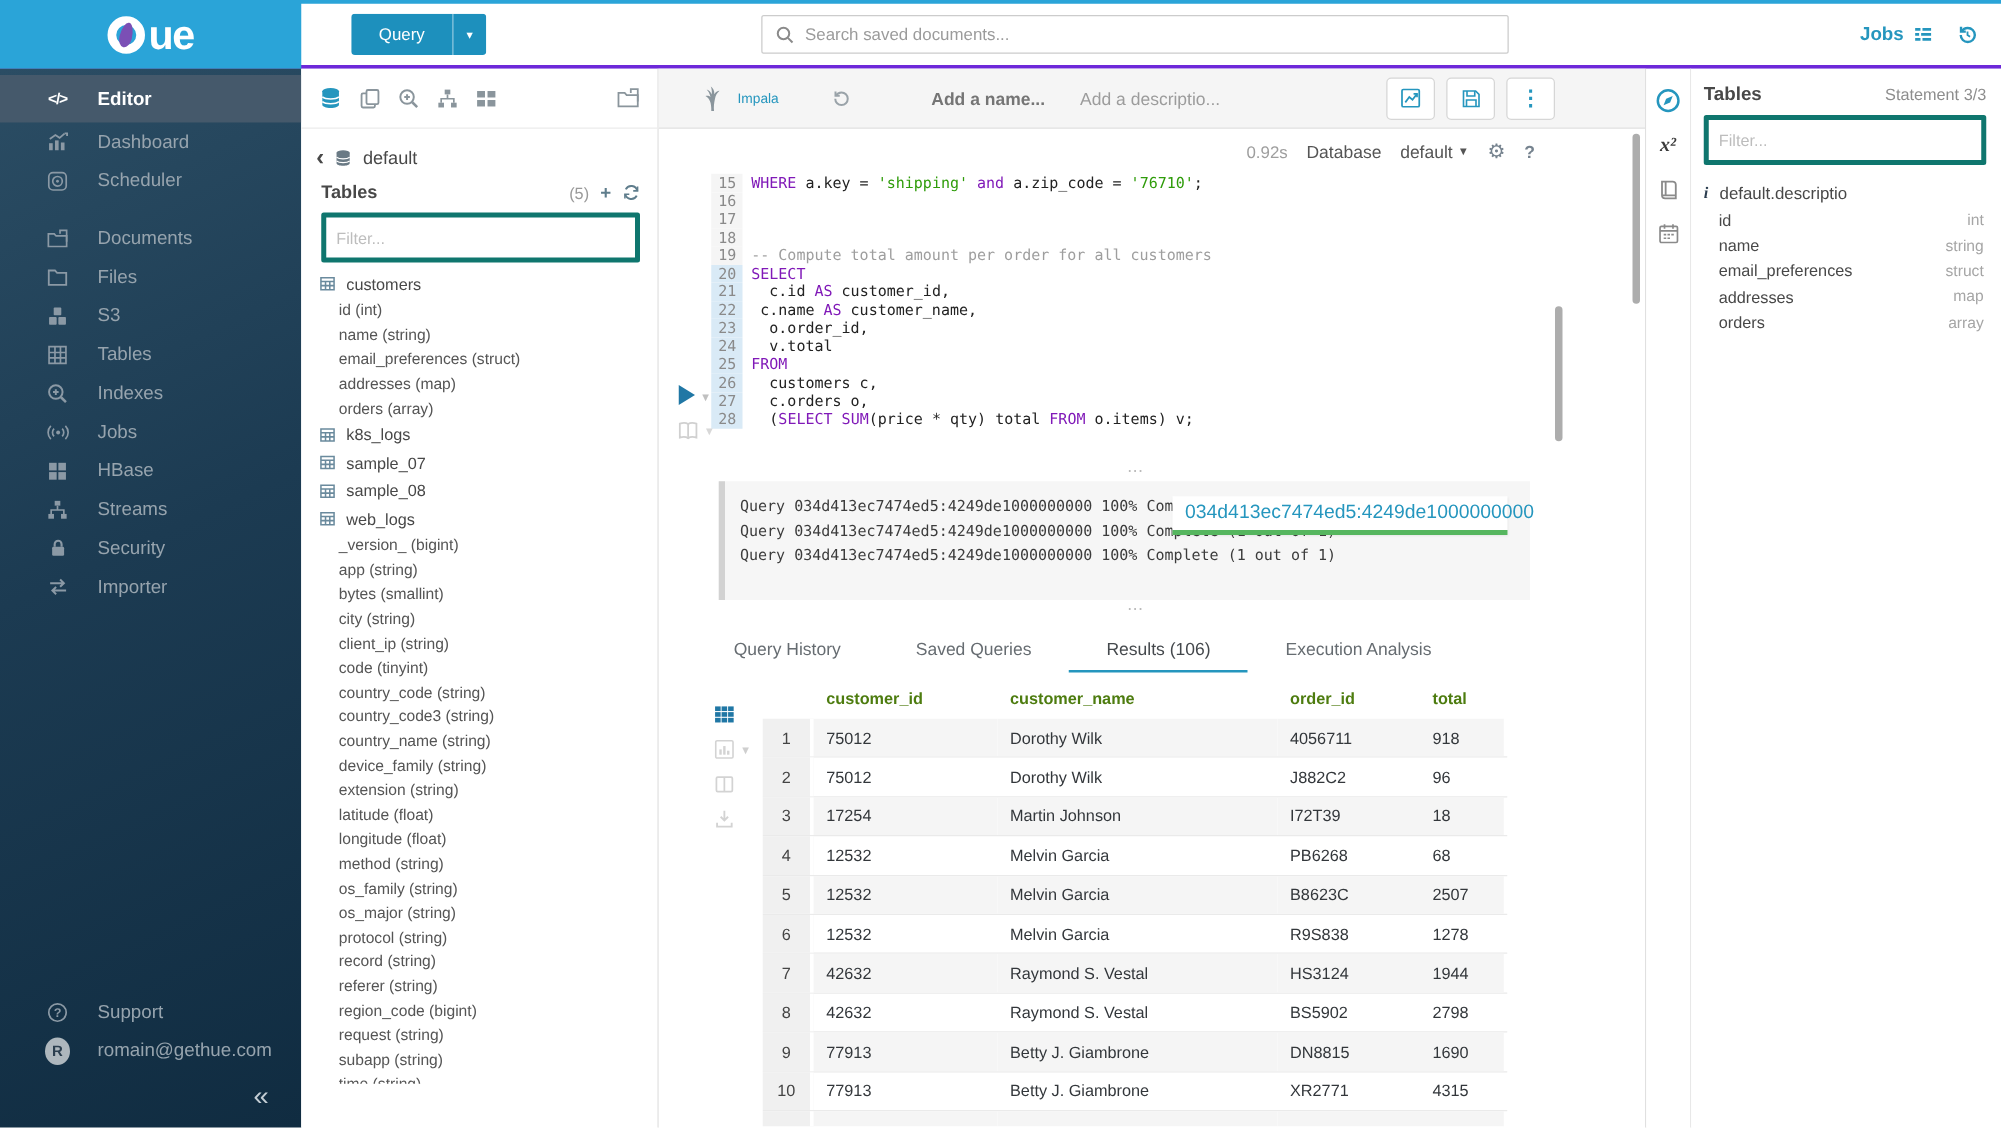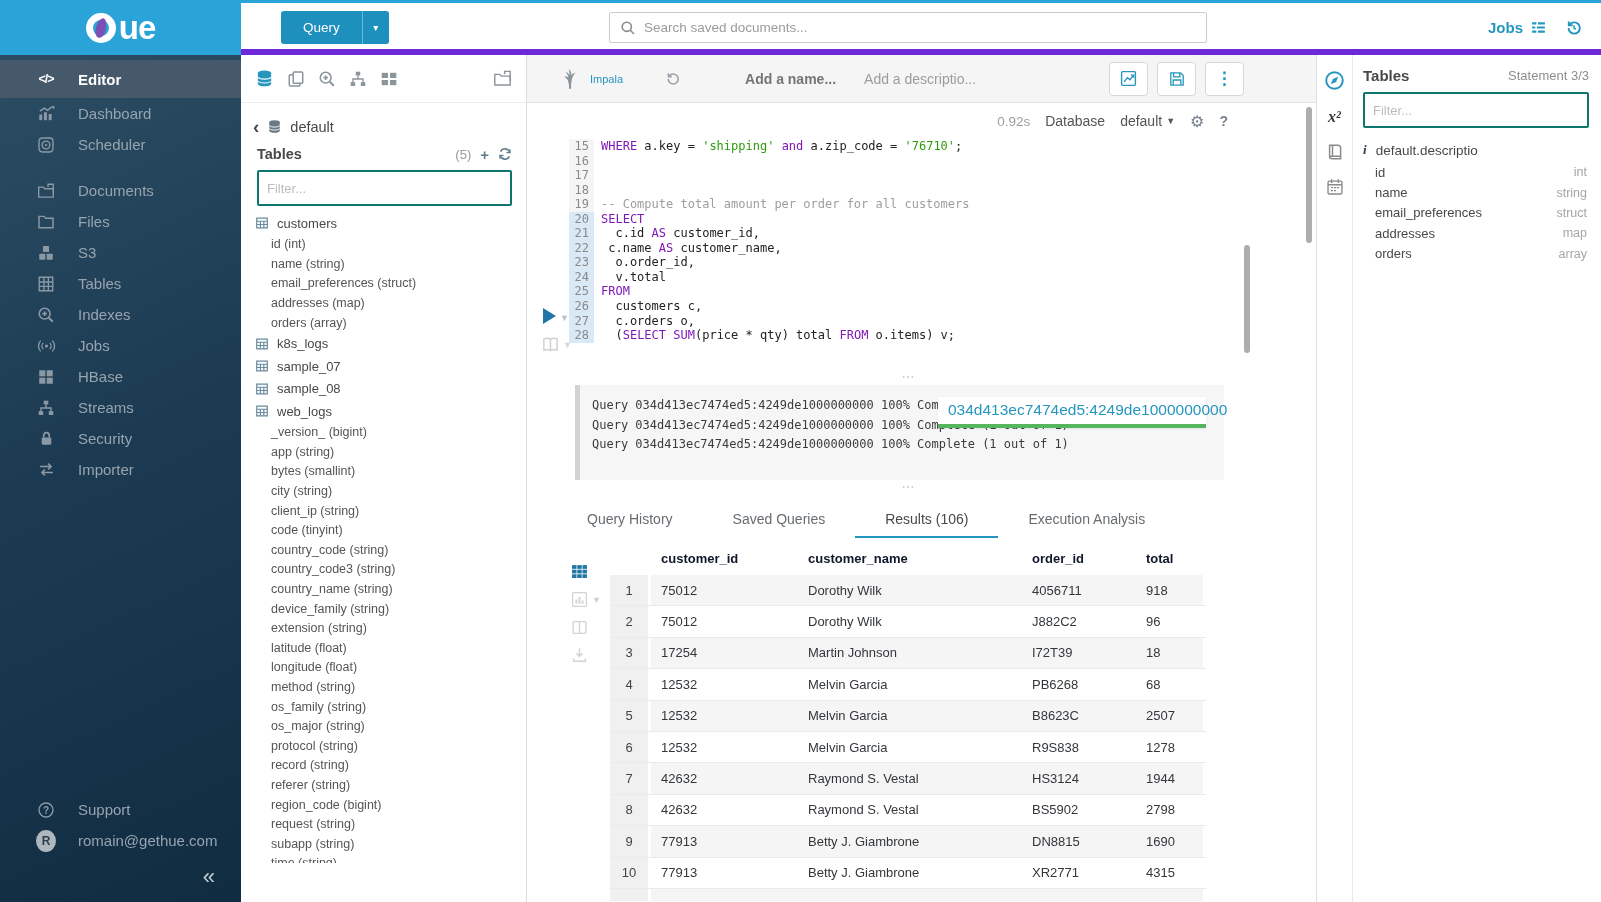--- a/index.html
+++ b/index.html
@@ -2,21 +2,21 @@
 <html><head>
 <meta charset="utf-8">
 <style>
   *{box-sizing:border-box;margin:0;padding:0}
   html,body{width:1601px;height:902px;overflow:hidden;background:#fff;
     font-family:"Liberation Sans",sans-serif;color:#444;-webkit-font-smoothing:antialiased}
   svg{display:block}
   input{outline:none;font-family:"Liberation Sans",sans-serif}
 
   
-  .topbar{position:absolute;left:0;top:0;width:1601px;height:55px;background:#fff;border-bottom:6px solid #6d28d9}
+  .topbar{position:absolute;left:0;top:0;width:1601px;height:55px;background:#fff;border-bottom:3px solid #6d28d9}
   .top-strip{position:absolute;left:0;top:0;width:1601px;height:3px;background:#2aa4d8}
   .logo-block{position:absolute;left:0;top:0;width:241px;height:55px;background:#2aa4d8;display:flex;align-items:center;justify-content:center;cursor:pointer}
   .logo-mark{width:30px;height:30px;border:7px solid #fff;border-radius:50%;position:relative;margin-right:3px}
   .logo-mark::after{content:"";position:absolute;left:3px;top:-2px;width:10px;height:20px;background:#7b4fb5;border-radius:50% 50% 50% 50%/60% 60% 40% 40%;transform:rotate(14deg)}
   .logo-text{color:#fff;font-size:33px;font-weight:bold;letter-spacing:-1px;line-height:1}
   .query-btn{position:absolute;left:281px;top:11px;height:33px;display:flex;border-radius:3px;overflow:hidden;cursor:pointer}
   .query-btn .qmain{background:#1d90bd;color:#fff;font-size:13.5px;display:flex;align-items:center;padding:0 22px}
   .query-btn .qcaret{background:#1d90bd;border-left:1px solid rgba(255,255,255,.35);color:#fff;width:27px;display:flex;align-items:center;justify-content:center;font-size:10px}
   .searchbox{position:absolute;left:609px;top:12px;width:598px;height:31px;border:1px solid #ccc;border-radius:2px;background:#fff;display:flex;align-items:center;padding:0 10px}
   .searchbox input{border:none;flex:1;font-size:13.5px;color:#555;margin-left:8px}
@@ -47,21 +47,21 @@
   .atool.right{margin-left:auto}
   .crumb-row{display:flex;align-items:center;gap:8px;padding:14px 14px 4px 12px}
   .crumb-back{font-size:19px;font-weight:bold;color:#484848;line-height:1;cursor:pointer}
   .crumb-db{color:#6a7a85}
   .crumb-name{font-size:14.5px;color:#484848}
   .tables-hdr{display:flex;align-items:center;padding:6px 14px 6px 16px}
   .tables-hdr .t-title{font-size:14.5px;font-weight:bold;color:#484848}
   .tables-hdr .t-count{margin-left:auto;color:#9a9a9a;font-size:13px}
   .tables-hdr .t-act{color:#5f7d8c;margin-left:9px;cursor:pointer;font-size:15px;font-weight:bold;line-height:1}
   .assist-filter{margin:2px 14px 6px 16px}
-  .assist-filter input,.rp-filter input{width:100%;height:25px;border:2px solid #0f766e;border-radius:2px;padding:16px 8px;font-size:13px;color:#4c1d95}
+  .assist-filter input,.rp-filter input{width:100%;height:25px;border:4px solid #0f766e;border-radius:2px;padding:16px 8px;font-size:13px;color:#4c1d95}
   .assist-filter input::placeholder,.rp-filter input::placeholder{color:#bdbdbd}
   .assist-list{overflow:hidden;height:calc(100% - 196px)}
   .a-table{height:22.5px;display:flex;align-items:center;gap:8px;padding-left:14px;font-size:13px;color:#484848;cursor:pointer}
   .a-table .tbl-ic{color:#6a8a9d}
   .a-col{height:19.6px;display:flex;align-items:center;padding-left:30px;font-size:12.5px;color:#555;cursor:pointer}
 
   
   .main{position:absolute;left:527px;top:55px;width:790px;height:847px;background:#fff;border-right:1px solid #e0e0e0}
   .impala-bar{position:absolute;top:0;left:0;right:0;height:48px;background:#f5f5f5;border-bottom:1px solid #e2e2e2;display:flex;align-items:center}
   .impala-logo{margin-left:33px;color:#8a959c}
@@ -100,21 +100,21 @@
   .tabs-row{position:absolute;left:30px;top:448px;display:flex}
   .tab{padding:8px 30px 9px;font-size:14px;color:#666c71;cursor:pointer;border-bottom:2px solid transparent}
   .tab.active{color:#45494d;border-bottom-color:#2596be}
 
   .rail{position:absolute;left:44px;top:508px;display:flex;flex-direction:column;gap:11px;align-items:flex-start}
   .rail-item{color:#d3d3d3;cursor:pointer;display:flex;align-items:center;gap:4px}
   .rail-item.active{color:#2077a5}
   .rail-caret{color:#cfcfcf;font-size:9px}
 
   .res-table{position:absolute;left:83px;top:486px;width:596px;bottom:0;overflow:hidden;font-size:13px}
-  .res-hrow{display:flex;height:34px;font-weight:bold;color:#0f172a}
+  .res-hrow{display:flex;height:34px;font-weight:bold;color:#4d7c0f}
   .res-row{display:flex;height:31.4px;align-items:center;border-bottom:1px solid #eaeaea;color:#33373b}
   .res-row.odd .rcell{background:#f5f5f5}
   .rnum{width:41px;align-self:stretch;display:flex;align-items:center;justify-content:center;background:#f0f0f0;border-right:3px solid #fff;color:#444;flex:none}
   .res-hrow .rnum{background:transparent;border-right:3px solid transparent}
   .rcell{align-self:stretch;display:flex;align-items:center;padding-left:10px}
   .c1{width:147px}.c2{width:224px}.c3{width:114px}.c4{width:67px}
   .res-row.partial{height:12px;border-bottom:none}
 
   .scroll-thumb{position:absolute;background:#adadad;border-radius:3px;cursor:pointer}
 

